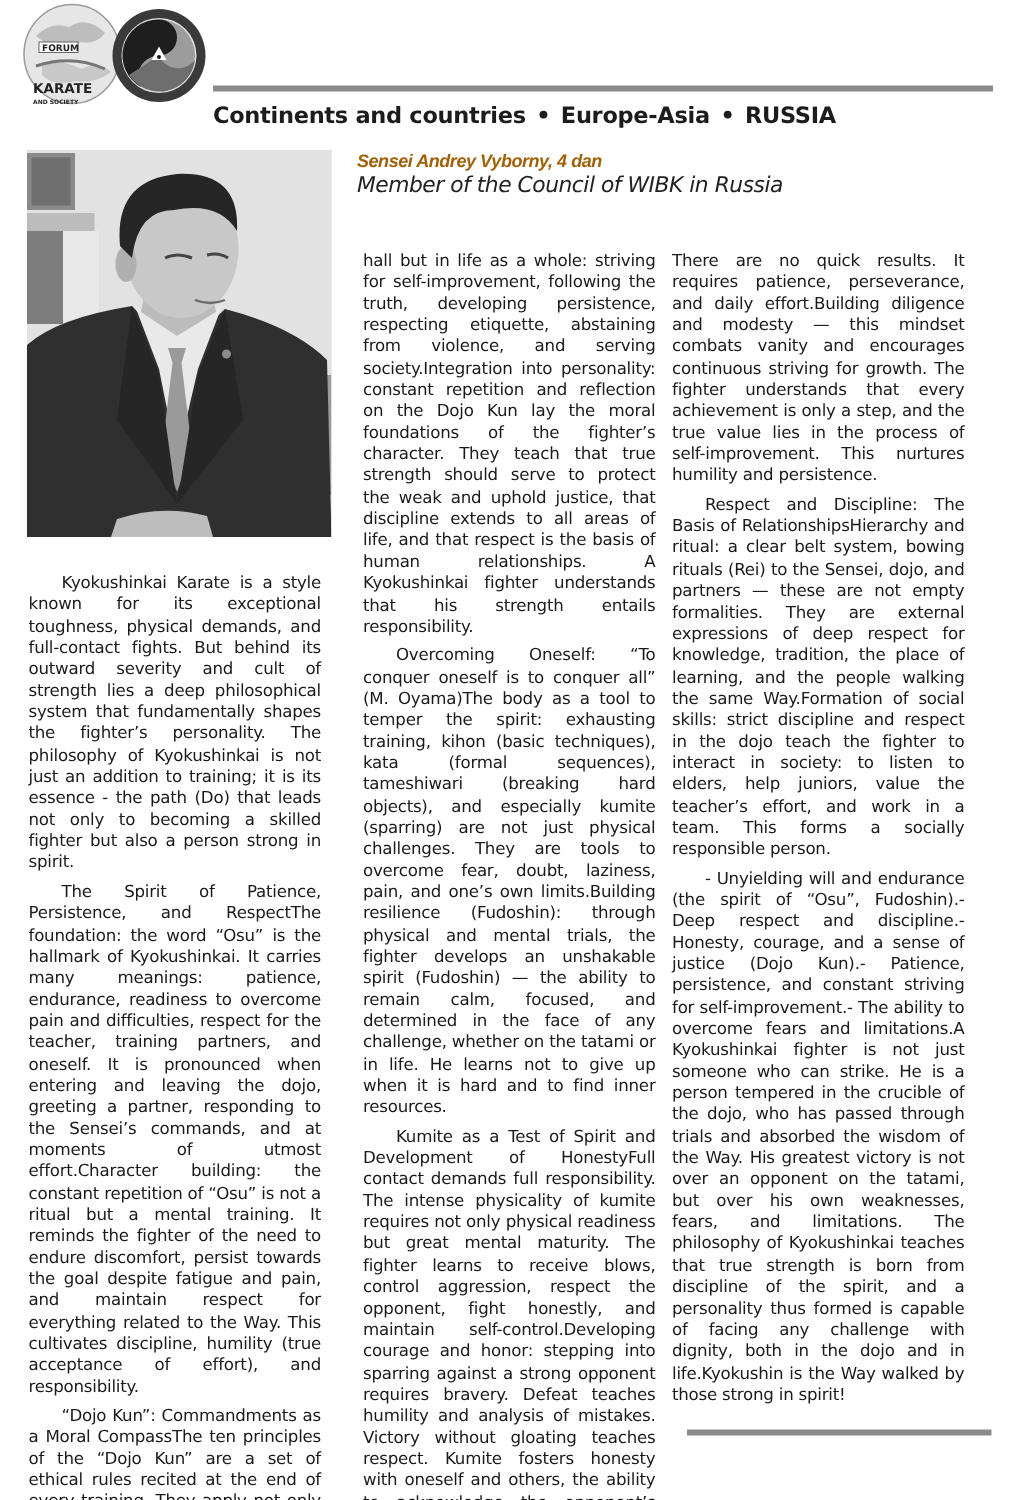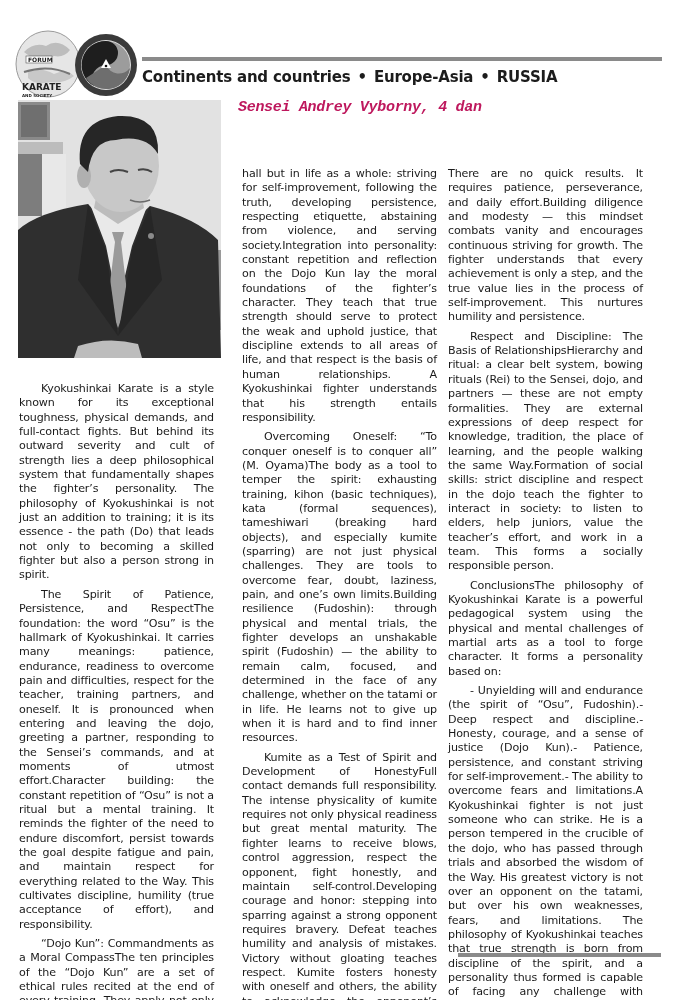--- a/index.html
+++ b/index.html
@@ -1,32 +1,32 @@
 <!DOCTYPE html>
 <html><head>
   <meta charset="utf-8">
   <style>
     html, body { margin: 0; padding: 0; background: #ffffff; }
     body {
       width: 677px; height: 1000px; position: relative; overflow: hidden;
       font-family: "DejaVu Sans", sans-serif; color: #1a1a1a;
     }
-    .logo { position: absolute; left: 14px; top: 28px; width: 124px; height: 74px; }
+    .logo { position: absolute; left: 14px; top: 0; width: 124px; height: 74px; }
     .rule-top { position: absolute; left: 142px; top: 57px; width: 520px; height: 4px; background: #8a8a8a; }
     .section-line {
       position: absolute; left: 142px; top: 68px; white-space: nowrap;
       font-family: "DejaVu Sans", sans-serif; font-size: 15px; font-weight: bold; color: #1c1c1c;
       letter-spacing: -0.2px;
     }
     .section-line .dot { margin: 0 7px; font-weight: bold; }
     .photo { position: absolute; left: 18px; top: 100px; width: 203px; height: 258px; overflow: hidden; background: #d9d9d9; }
     .author { position: absolute; left: 238px; top: 99px; }
     .author-name {
-      font-family: Liberation Mono, monospace; font-style: italic; font-weight: bold;
-      font-size: 15px; color: #be185d; line-height: 17px; letter-spacing: -0.3px;
+      font-family: Liberation Sans, sans-serif; font-style: italic; font-weight: bold;
+      font-size: 12px; color: #a16207; line-height: 17px; letter-spacing: -0.3px;
     }
     .author-role {
       font-family: "DejaVu Sans", sans-serif; font-style: italic; font-size: 14.5px;
       color: #222; line-height: 17px; letter-spacing: -0.3px;
     }
     .col {
       position: absolute; width: 205px;
       font-family: "DejaVu Sans", sans-serif; font-size: 11.1px; line-height: 14.35px;
       text-align: justify; color: #1a1a1a; letter-spacing: -0.15px;
       hyphens: none;
@@ -97,35 +97,35 @@
     <path d="M92 72 Q100 68 110 72" stroke="#444" stroke-width="2" fill="none"></path>
     <path d="M120 70 Q128 68 134 72" stroke="#444" stroke-width="2" fill="none"></path>
     <path d="M112 100 Q122 104 132 100" stroke="#6a6a6a" stroke-width="1.6" fill="none"></path>
 
     <path d="M60 246 Q90 236 120 244 L124 258 L56 258 Z" fill="#bdbdbd"></path>
   </svg>
 </div>
 
 <div class="author">
   <div class="author-name">Sensei Andrey Vyborny, 4 dan</div>
+  <div class="author-role">Member of the Council of WIBK in Russia</div>
 </div>
 
 <div class="col col1">
   <p>Kyokushinkai Karate is a style known for its exceptional toughness, physical demands, and full-contact fights. But behind its outward severity and cult of strength lies a deep philosophical system that fundamentally shapes the fighter’s personality. The philosophy of Kyokushinkai is not just an addition to training; it is its essence - the path (Do) that leads not only to becoming a skilled fighter but also a person strong in spirit.</p>
   <p>The Spirit of Patience, Persistence, and RespectThe foundation: the word “Osu” is the hallmark of Kyokushinkai. It carries many meanings: patience, endurance, readiness to overcome pain and difficulties, respect for the teacher, training partners, and oneself. It is pronounced when entering and leaving the dojo, greeting a partner, responding to the Sensei’s commands, and at moments of utmost effort.Character building: the constant repetition of “Osu” is not a ritual but a mental training. It reminds the fighter of the need to endure discomfort, persist towards the goal despite fatigue and pain, and maintain respect for everything related to the Way. This cultivates discipline, humility (true acceptance of effort), and responsibility.</p>
   <p>“Dojo Kun”: Commandments as a Moral CompassThe ten principles of the “Dojo Kun” are a set of ethical rules recited at the end of every training. They apply not only within the training</p>
 </div>
 
 <div class="col col2">
   <p class="cont">hall but in life as a whole: striving for self-improvement, following the truth, developing persistence, respecting etiquette, abstaining from violence, and serving society.Integration into personality: constant repetition and reflection on the Dojo Kun lay the moral foundations of the fighter’s character. They teach that true strength should serve to protect the weak and uphold justice, that discipline extends to all areas of life, and that respect is the basis of human relationships. A Kyokushinkai fighter understands that his strength entails responsibility.</p>
   <p>Overcoming Oneself: “To conquer oneself is to conquer all” (M. Oyama)The body as a tool to temper the spirit: exhausting training, kihon (basic techniques), kata (formal sequences), tameshiwari (breaking hard objects), and especially kumite (sparring) are not just physical challenges. They are tools to overcome fear, doubt, laziness, pain, and one’s own limits.Building resilience (Fudoshin): through physical and mental trials, the fighter develops an unshakable spirit (Fudoshin) — the ability to remain calm, focused, and determined in the face of any challenge, whether on the tatami or in life. He learns not to give up when it is hard and to find inner resources.</p>
   <p>Kumite as a Test of Spirit and Development of HonestyFull contact demands full responsibility. The intense physicality of kumite requires not only physical readiness but great mental maturity. The fighter learns to receive blows, control aggression, respect the opponent, fight honestly, and maintain self-control.Developing courage and honor: stepping into sparring against a strong opponent requires bravery. Defeat teaches humility and analysis of mistakes. Victory without gloating teaches respect. Kumite fosters honesty with oneself and others, the ability to acknowledge the opponent’s strength, and work on one’s weaknesses.</p>
   <p>A Path a Lifetime Long: Patience and Constant Improvement1000 days to begin, 10,000 days to master. The philosophy of Kyokushinkai emphasizes that the Way is endless.</p>
 </div>
 
 <div class="col col3">
   <p class="cont">There are no quick results. It requires patience, perseverance, and daily effort.Building diligence and modesty — this mindset combats vanity and encourages continuous striving for growth. The fighter understands that every achievement is only a step, and the true value lies in the process of self-improvement. This nurtures humility and persistence.</p>
   <p>Respect and Discipline: The Basis of RelationshipsHierarchy and ritual: a clear belt system, bowing rituals (Rei) to the Sensei, dojo, and partners — these are not empty formalities. They are external expressions of deep respect for knowledge, tradition, the place of learning, and the people walking the same Way.Formation of social skills: strict discipline and respect in the dojo teach the fighter to interact in society: to listen to elders, help juniors, value the teacher’s effort, and work in a team. This forms a socially responsible person.</p>
-  <p>ConclusionsThe philosophy of Kyokushinkai Karate is a powerful pedagogical system using the physical and mental challenges of martial arts as a tool to forge character. It forms a personality based on:</p>
   <p>- Unyielding will and endurance (the spirit of “Osu”, Fudoshin).- Deep respect and discipline.- Honesty, courage, and a sense of justice (Dojo Kun).- Patience, persistence, and constant striving for self-improvement.- The ability to overcome fears and limitations.A Kyokushinkai fighter is not just someone who can strike. He is a person tempered in the crucible of the dojo, who has passed through trials and absorbed the wisdom of the Way. His greatest victory is not over an opponent on the tatami, but over his own weaknesses, fears, and limitations. The philosophy of Kyokushinkai teaches that true strength is born from discipline of the spirit, and a personality thus formed is capable of facing any challenge with dignity, both in the dojo and in life.Kyokushin is the Way walked by those strong in spirit!</p>
 </div>
 
 <div class="rule-bottom"></div>
 
 </body></html>

